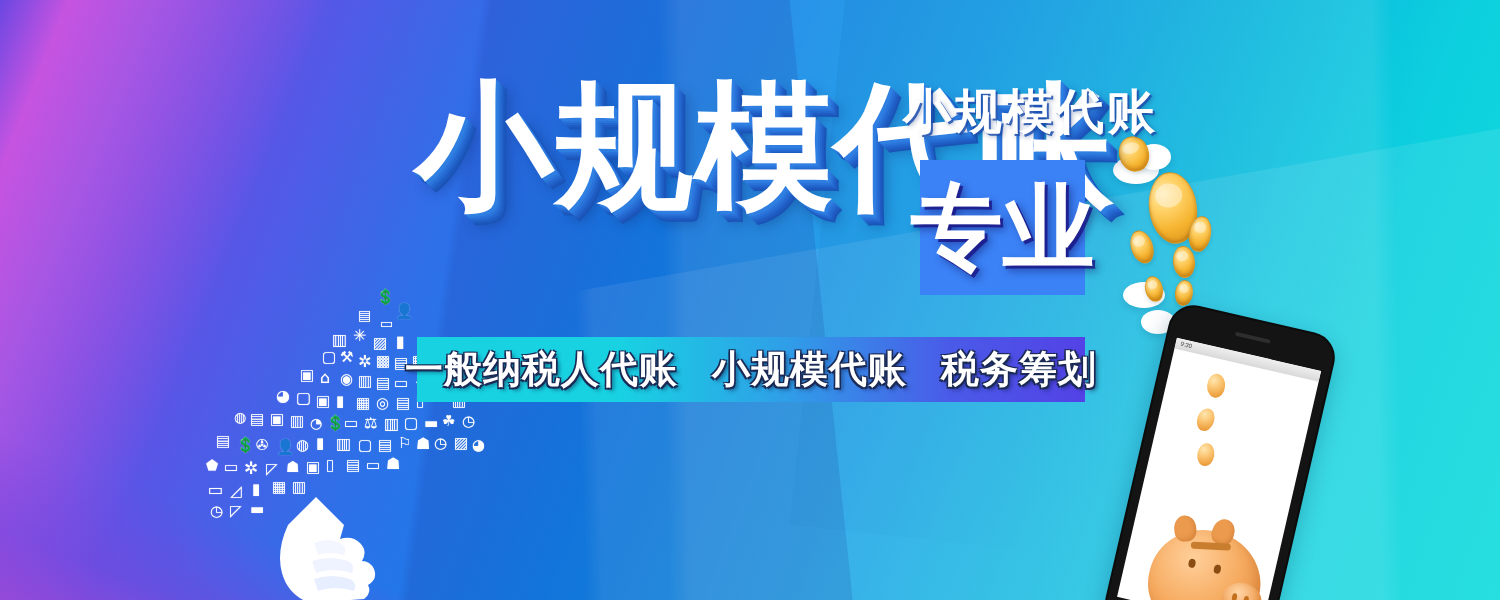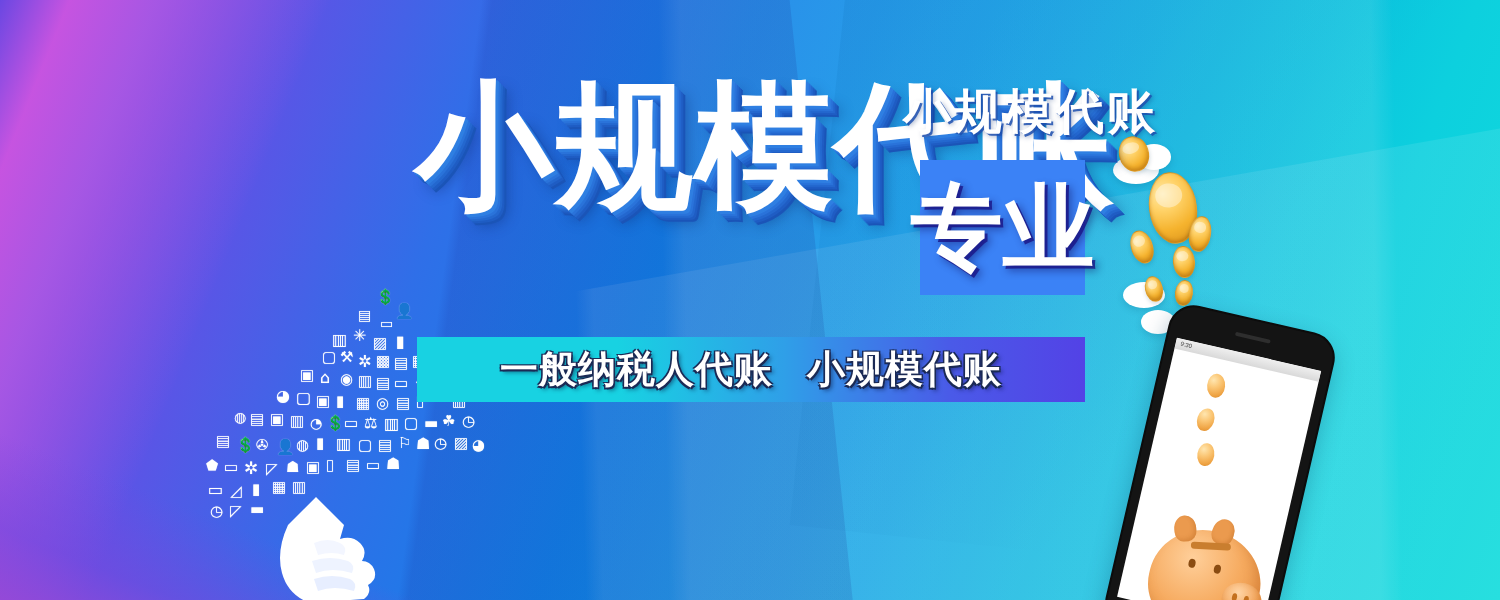--- a/index.html
+++ b/index.html
@@ -334,15 +334,16 @@
 
   <div id="slogan-top">小规模代账</div>
 
   <div id="badge-pro">
     <span class="txt">专业</span>
   </div>
 
   <div id="subtitle-bar">
     <span class="sub-item">一般纳税人代账</span>
     <span class="sub-item">小规模代账</span>
+    <span class="sub-item">税务筹划</span>
   </div>
 
 </div>
 
 </body></html>

